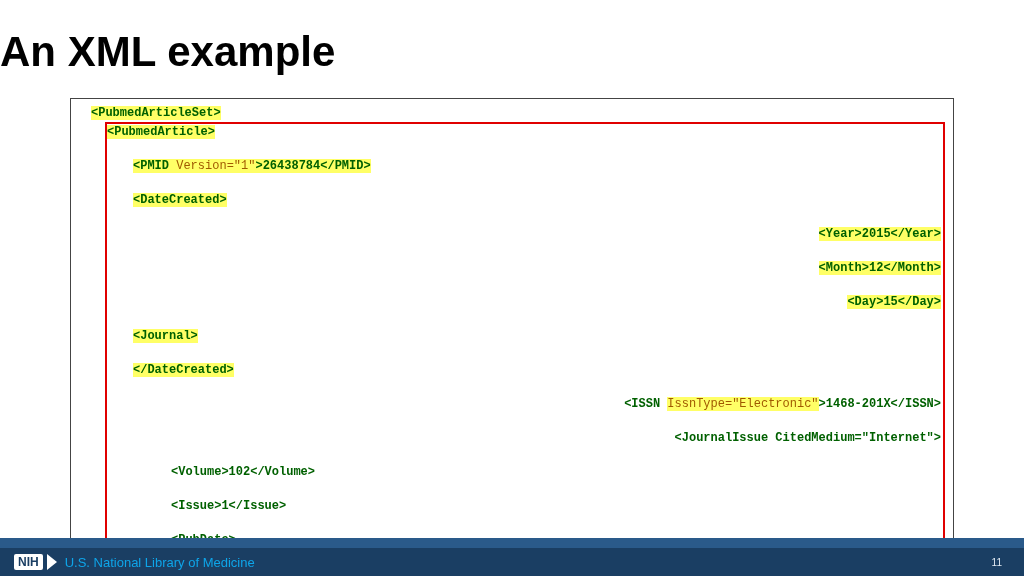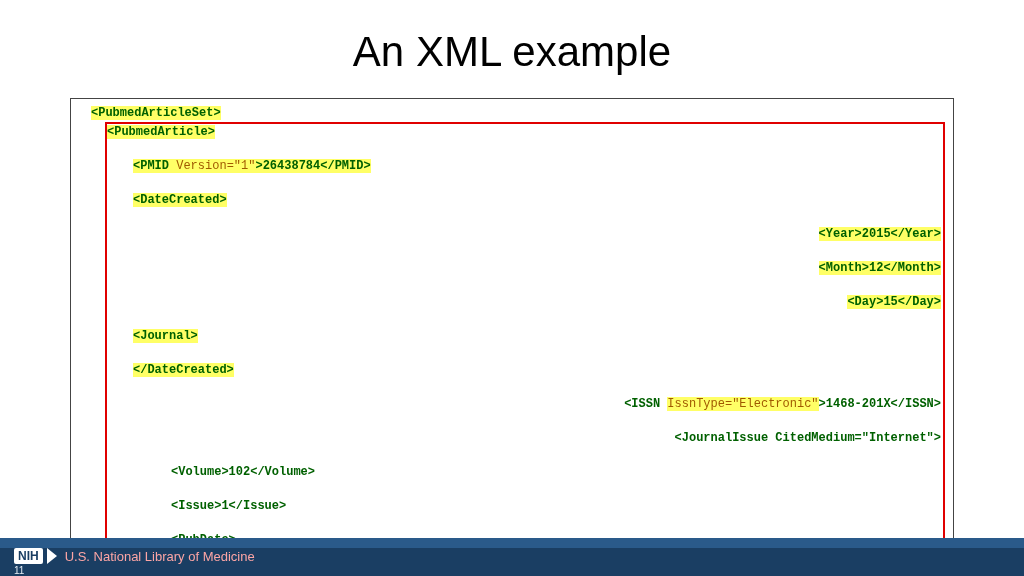--- a/index.html
+++ b/index.html
@@ -1,36 +1,36 @@
 <!DOCTYPE html>
 <html><head>
 <meta charset="utf-8">
 <style>
   * { margin: 0; padding: 0; box-sizing: border-box; }
   html, body { width: 1024px; height: 576px; font-family: "Segoe UI", Arial, sans-serif; background: #fff; overflow: hidden; }
   .slide { width: 1024px; height: 576px; position: relative; background: #fff; }
-  .title { font-size: 42px; font-weight: 400; text-align: center; padding-top: 28px; color: #000; }
+  .title { font-size: 42px; font-weight: 700; padding-top: 28px; color: #000; }
   .code-outer { position: absolute; left: 70px; top: 98px; width: 884px; border: 1px solid #444; padding: 6px 8px 6px 8px; }
   .code-red { border: 2px solid #e00000; margin-left: 26px; padding: 0 2px 0 0; }
   pre { font-family: "Courier New", monospace; font-size: 12px; line-height: 17px; color: #333; white-space: pre; }
   .tag { color: #006000; font-weight: bold; }
   .attr { color: #a05a00; }
   .hl { background: #ffff66; }
   .pad0 { padding-left: 12px; }
   .ind1 { padding-left: 26px; } 
   .ind2 { padding-left: 52px; text-align: right; }
   .ind3 { padding-left: 64px; }
   .ind4 { padding-left: 104px; }
   .footer { position: absolute; left: 0; bottom: 0; width: 100%; height: 38px; }
   .footer-top { height: 10px; background: #2a5a8a; }
-  .footer-main { height: 28px; background: #1a3e63; display: flex; align-items: flex-start; justify-content: space-between; padding: 0 22px 0 14px; flex-direction: column; }
+  .footer-main { height: 28px; background: #1a3e63; display: flex; align-items: center; justify-content: space-between; padding: 0 22px 0 14px; }
   .nih-badge { display: flex; align-items: center; gap: 8px; }
   .nih-logo { background: #fff; color: #1a3e63; font-weight: bold; font-size: 12px; padding: 1px 4px; border-radius: 2px; position: relative; }
   .nih-arrow { width: 0; height: 0; border-top: 8px solid transparent; border-bottom: 8px solid transparent; border-left: 10px solid #fff; margin-left: -4px; }
-  .nih-text { color: #fca5a5; font-size: 13px; }
+  .nih-text { color: #0ea5e9; font-size: 13px; }
   .page-num { color: #e4ecf4; font-size: 10px; }
   .ln { display: block; }
 </style>
 </head>
 <body>
 <div class="slide">
 
 <div class="title">An XML example</div>
 
 <div class="code-outer">

